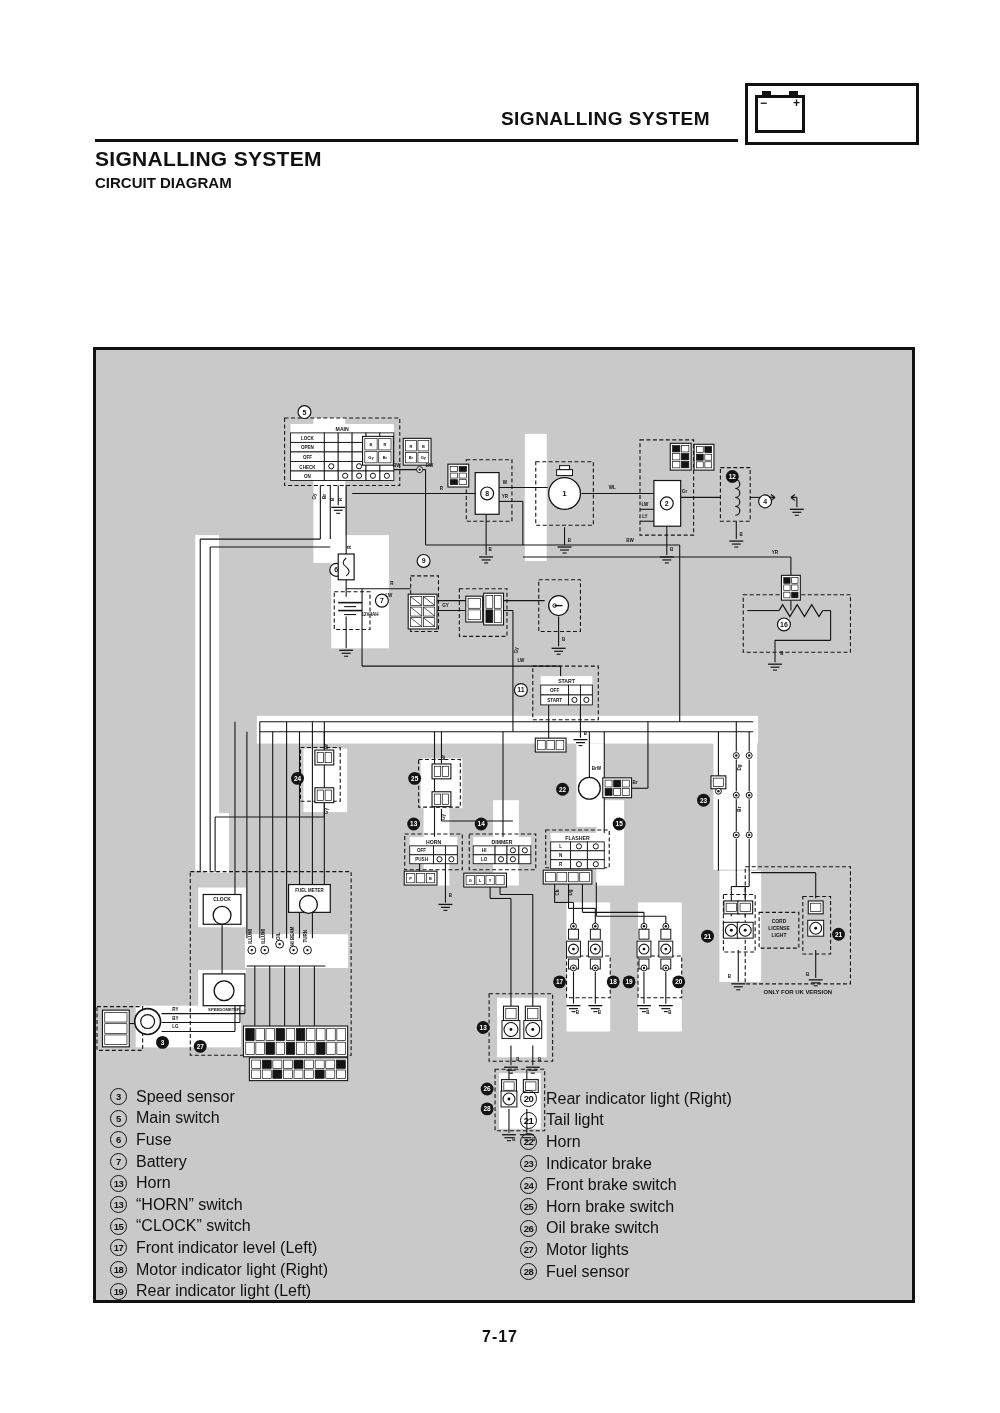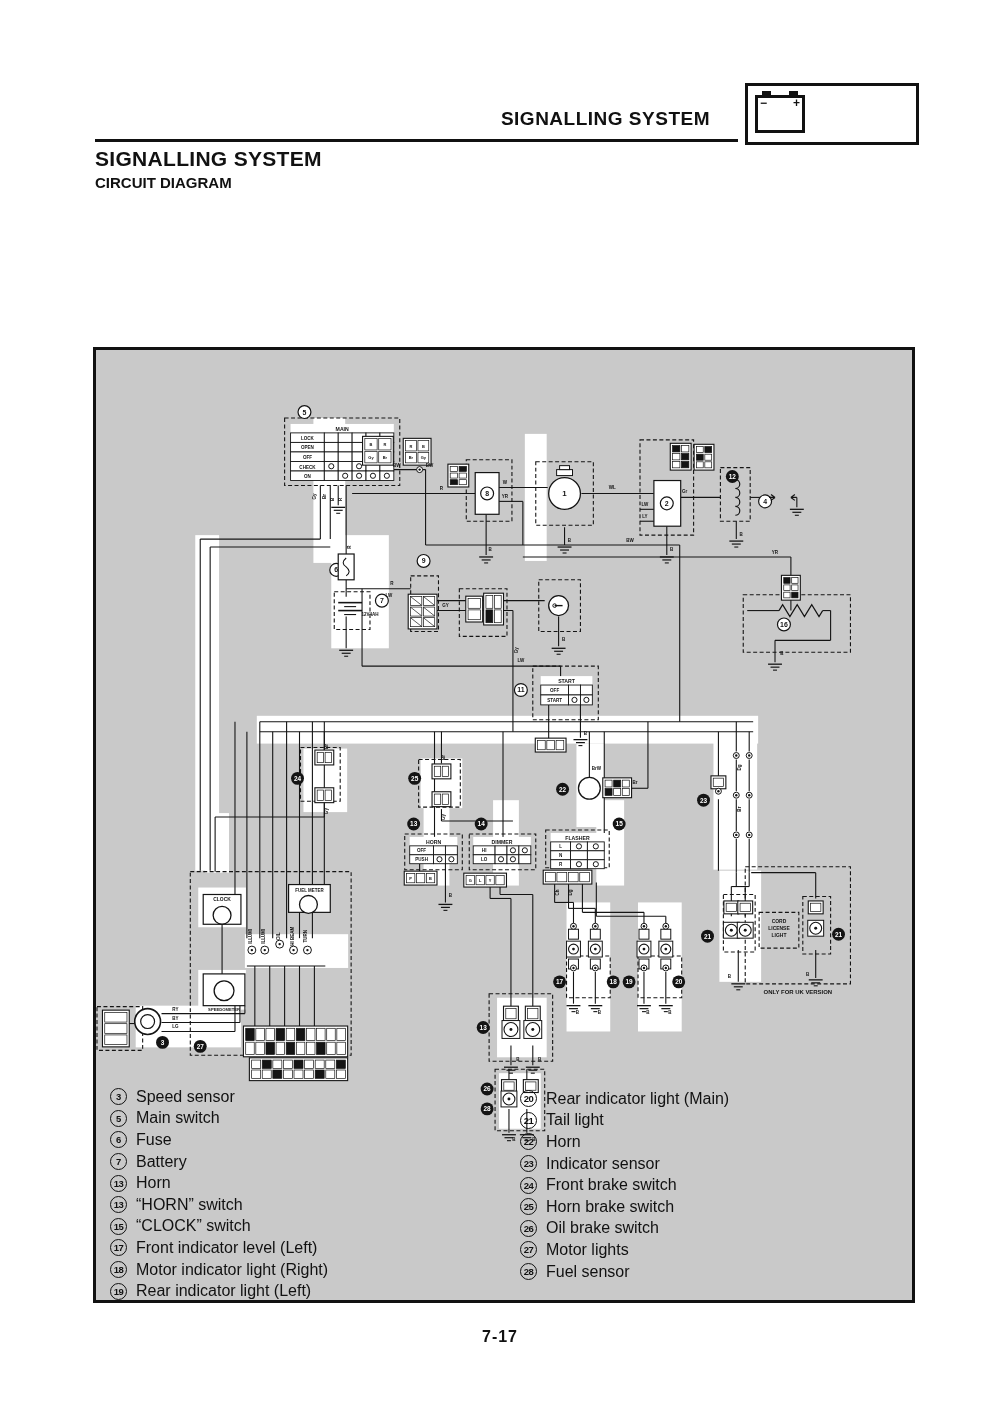--- a/index.html
+++ b/index.html
@@ -834,33 +834,33 @@
         <span class="lg-label">Motor indicator light (Right)</span>
       </div>
       <div class="lg-item">
         <span class="lg-circle">19</span>
         <span class="lg-label">Rear indicator light (Left)</span>
       </div>
     </div>
   <div class="lg-col" id="lg-right">
       <div class="lg-item">
         <span class="lg-circle">20</span>
-        <span class="lg-label">Rear indicator light (Main)</span>
+        <span class="lg-label">Rear indicator light (Right)</span>
       </div>
       <div class="lg-item">
         <span class="lg-circle">21</span>
         <span class="lg-label">Tail light</span>
       </div>
       <div class="lg-item">
         <span class="lg-circle">22</span>
         <span class="lg-label">Horn</span>
       </div>
       <div class="lg-item">
         <span class="lg-circle">23</span>
-        <span class="lg-label">Indicator sensor</span>
+        <span class="lg-label">Indicator brake</span>
       </div>
       <div class="lg-item">
         <span class="lg-circle">24</span>
         <span class="lg-label">Front brake switch</span>
       </div>
       <div class="lg-item">
         <span class="lg-circle">25</span>
         <span class="lg-label">Horn brake switch</span>
       </div>
       <div class="lg-item">

